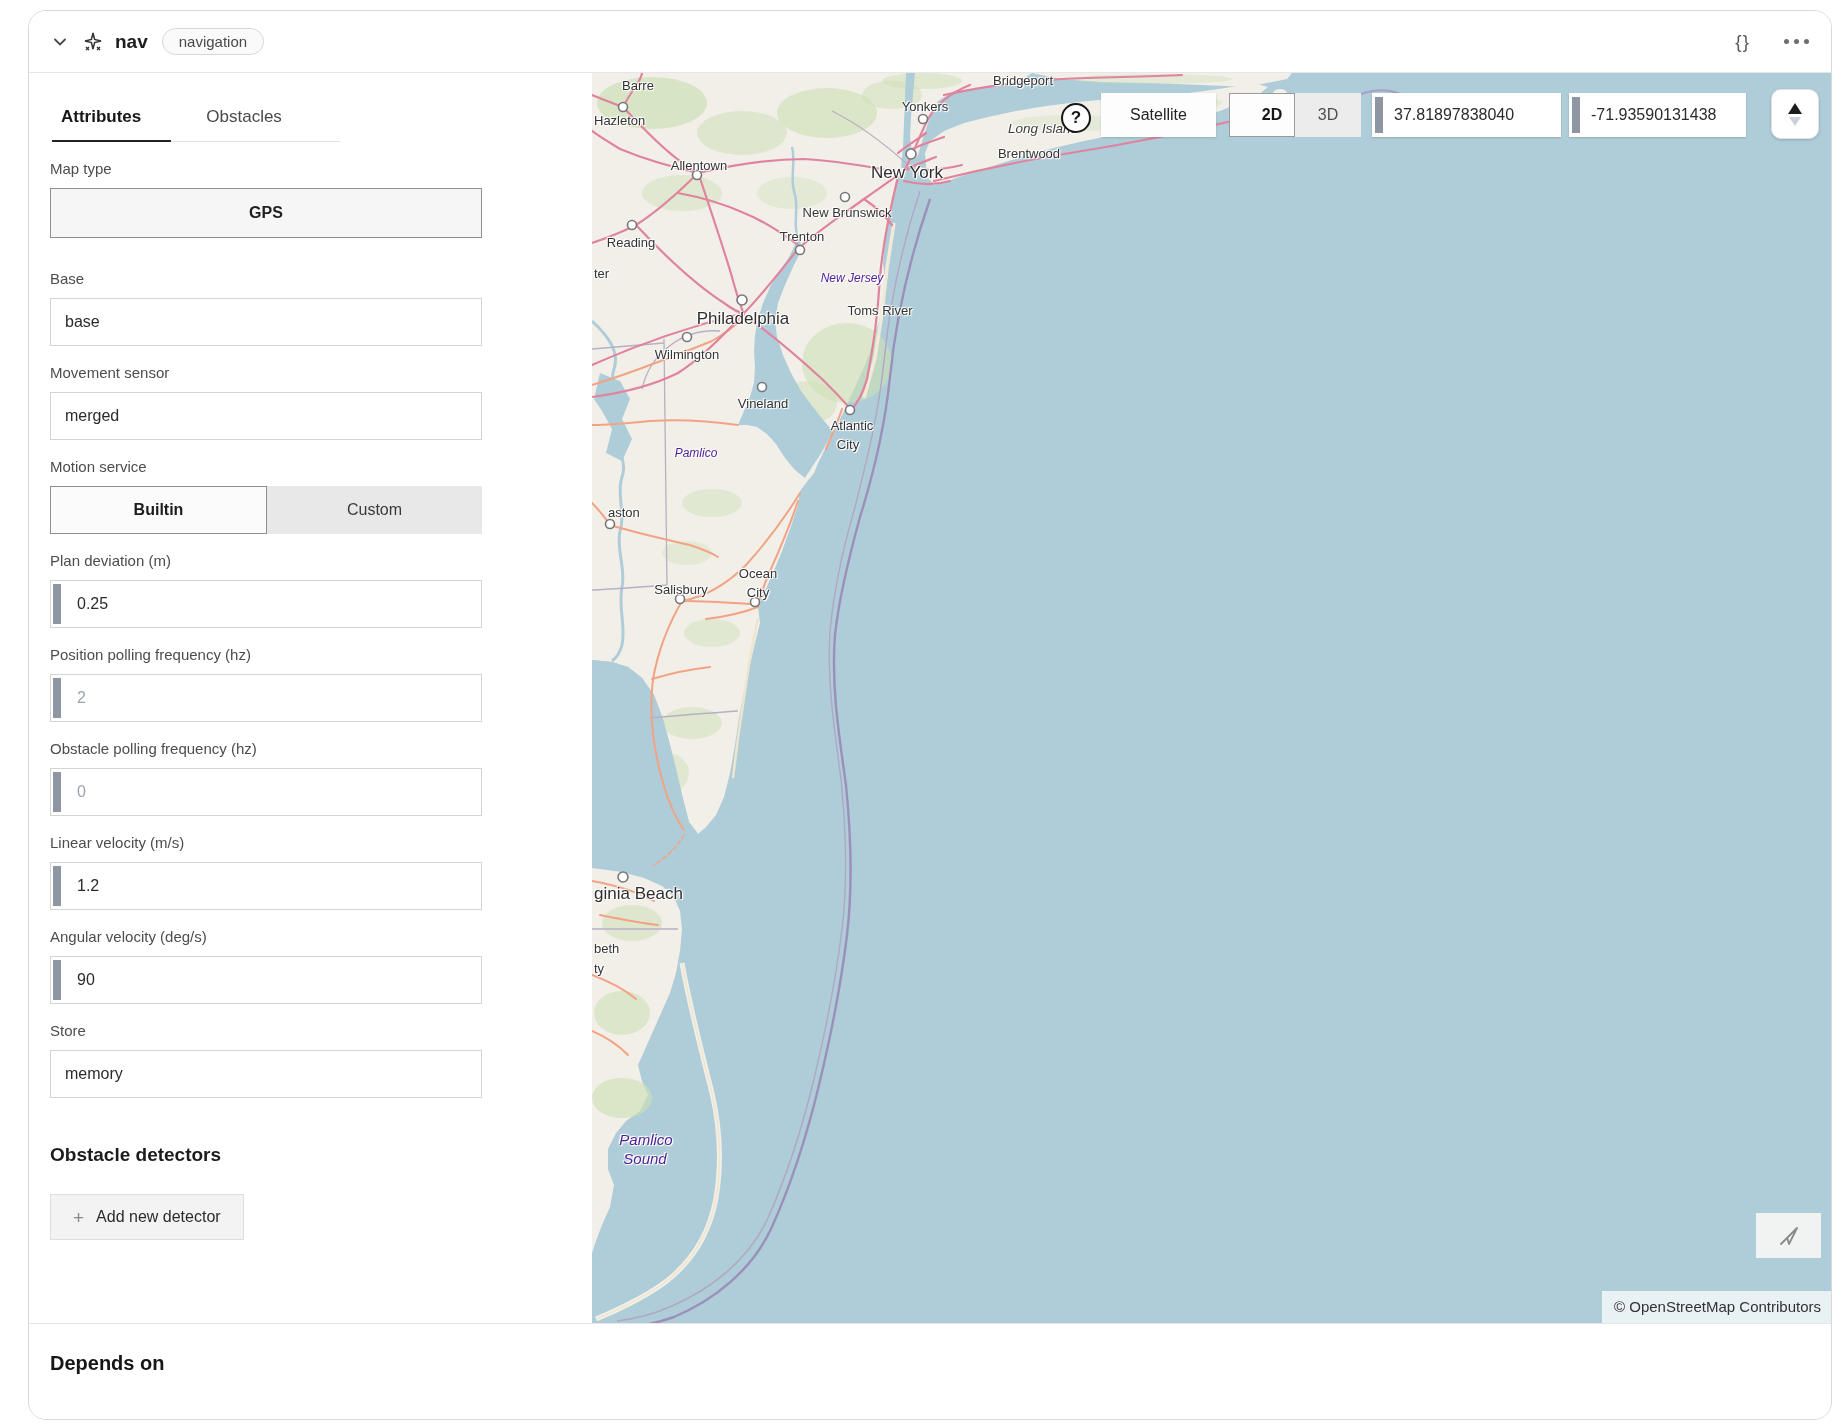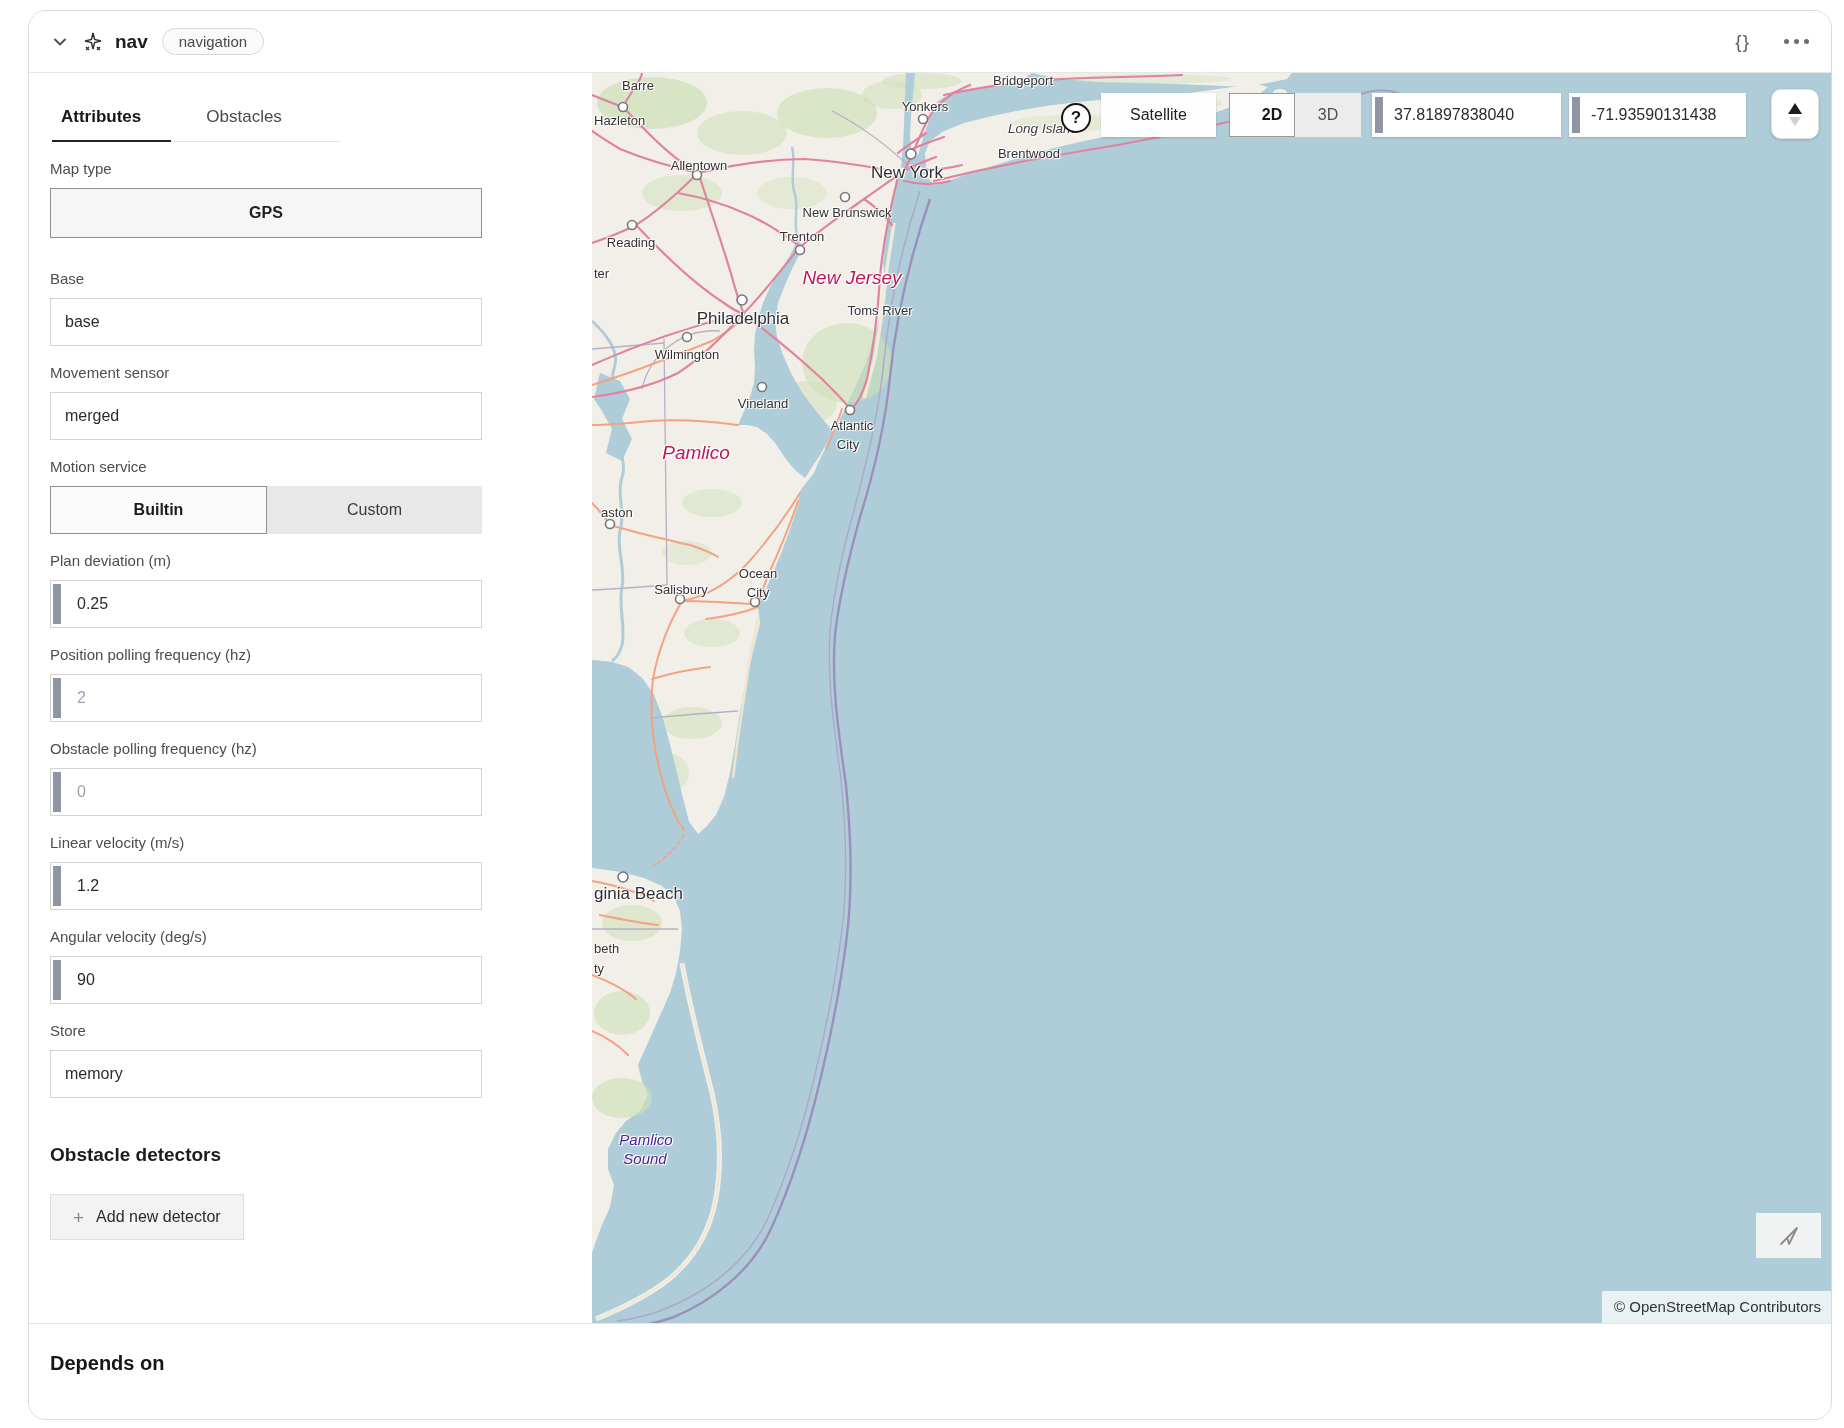--- a/index.html
+++ b/index.html
@@ -47,21 +47,21 @@
   .add-btn .plus { color:#8a8a8a; font-size:19px; line-height:1; }
   
   .map { position:absolute; left:563px; top:0; width:1241px; height:1250px; background:#aecdd8; overflow:hidden; }
   .map svg.base { position:absolute; left:0; top:0; }
   .map-label { position:absolute; transform:translate(-50%,-50%); white-space:nowrap; pointer-events:none;
                text-shadow:0 0 3px #fff,0 0 3px #fff,1px 1px 0 #fff,-1px -1px 0 #fff; }
   .map-label.left { transform:translate(0,-50%); }
   .map-label.city { font-size:13px; color:#333; }
   .map-label.city-lg { font-size:17px; color:#2e2e2e; }
   .map-label.region { font-size:13.5px; font-style:italic; color:#3d3d3d; }
-  .map-label.state { font-size:19px; font-style:italic; color:#be185d; }
+  .map-label.state { font-size:12px; font-style:italic; color:#4c1d95; }
   .map-label.water { font-size:15px; font-style:italic; color:#4c1d95; }
   .ctl { position:absolute; z-index:20; }
   .help-btn { left:469px; top:30px; width:30px; height:30px; border-radius:50%; background:#fdfdfd;
               border:2.5px solid #161616; display:flex; align-items:center; justify-content:center;
               font-size:17px; font-weight:bold; color:#161616; cursor:pointer; }
   .sat-btn { left:509px; top:20px; width:115px; height:44px; background:#fdfdfd; border:none;
              font-size:16px; color:#232323; cursor:pointer; box-shadow:0 1px 2px rgba(0,0,0,.15);
              font-family:"Liberation Sans",sans-serif; }
   .seg23 { left:637px; top:20px; display:flex; height:44px; }
   .seg23 .m { width:66px; display:flex; align-items:center; justify-content:center; font-size:16px; cursor:pointer; }
@@ -345,21 +345,21 @@
           <span class="map-label city" style="left: 39px; top: 169px;">Reading</span>
           <span class="map-label city left" style="left: 2px; top: 200px;">ter</span>
           <span class="map-label state" style="left: 260px; top: 205px;">New Jersey</span>
           <span class="map-label city" style="left: 288px; top: 237px;">Toms River</span>
           <span class="map-label city-lg" style="left: 151px; top: 246px;">Philadelphia</span>
           <span class="map-label city" style="left: 95px; top: 281px;">Wilmington</span>
           <span class="map-label city" style="left: 171px; top: 330px;">Vineland</span>
           <span class="map-label city" style="left: 260px; top: 352px;">Atlantic</span>
           <span class="map-label city" style="left: 256px; top: 371px;">City</span>
           <span class="map-label state" style="left: 104px; top: 380px;">Pamlico</span>
-          <span class="map-label city left" style="left: 9px; top: 439px; text-align: right;">aston</span>
+          <span class="map-label city left" style="left: 16px; top: 439px; text-align: right;">aston</span>
           <span class="map-label city" style="left: 89px; top: 516px;">Salisbury</span>
           <span class="map-label city" style="left: 166px; top: 500px;">Ocean</span>
           <span class="map-label city" style="left: 166px; top: 519px;">City</span>
           <span class="map-label city-lg left" style="left: 2px; top: 821px;">ginia Beach</span>
           <span class="map-label city left" style="left: 2px; top: 875px;">beth</span>
           <span class="map-label city left" style="left: 2px; top: 895px;">ty</span>
           <span class="map-label water" style="left: 54px; top: 1066px;">Pamlico</span>
           <span class="map-label water" style="left: 53px; top: 1085px;">Sound</span>
         </div>
 

